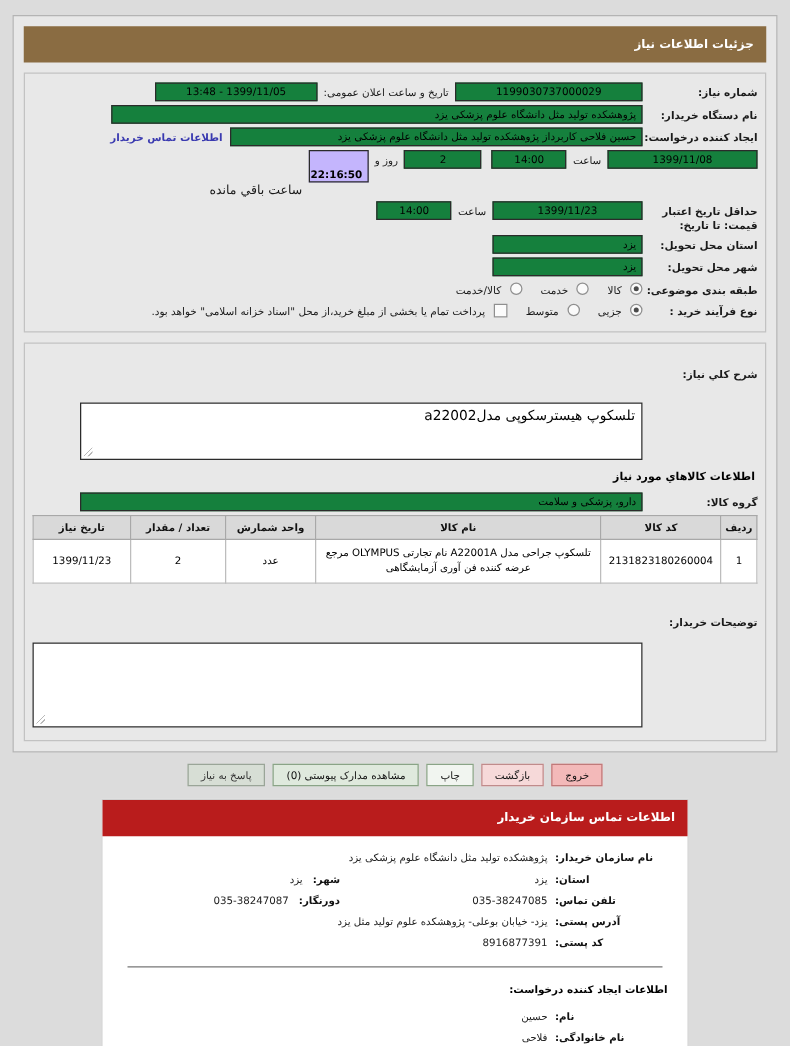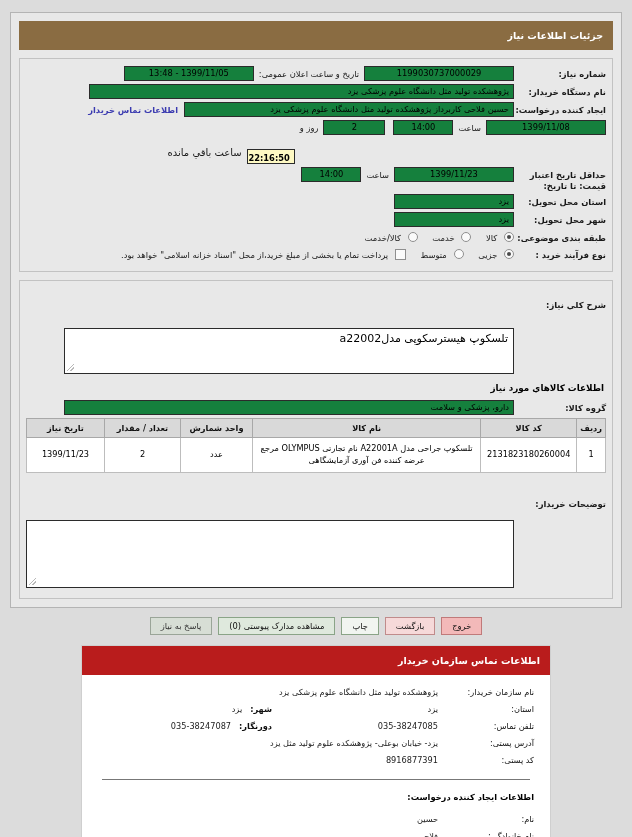--- a/index.html
+++ b/index.html
@@ -96,30 +96,29 @@
   .link {
     color: #3a3ab0;
     font-size: 8.3px;
     padding: 3px 6px 0 6px;
     text-decoration: none;
     white-space: nowrap;
     font-weight: bold;
     cursor: pointer;
   }
   .hl {
-    background: #fef9c3;
+    background: #c4b5fd;
     border: 1px solid #2b2b2b;
     height: 15px;
     line-height: 13px;
     font-size: 8.3px;
-    padding: 2px 4px;
+    padding: 12px 4px;
     text-align: center;
     color: #000;
     font-weight: bold;
-    margin-top: 29px;
   }
   .note { font-size: 10px; padding-top: 3px; white-space: nowrap; margin-top: 24px; }
 
   
   .radio {
     display: inline-block;
     width: 10px; height: 10px;
     border-radius: 50%;
     border: 1px solid #8f8f8f;
     background: #fafafa;
@@ -234,22 +233,22 @@
   .contact .bar { background: #b91c1c; }
   .contact-body { padding: 12px 16px 8px 16px; }
   .crow {
     display: flex;
     font-size: 8.2px;
     margin-bottom: 7px;
     align-items: baseline;
   }
   .ckey {
     width: 90px; flex: 0 0 90px;
-    font-weight: normal;
-    text-align: right;
+    font-weight: bold;
+    text-align: left;
     color: #111;
   }
   .cval { color: #222; padding-right: 6px; white-space: nowrap; }
   .ckey2 { font-weight: bold; color: #111; padding-right: 22px; white-space: nowrap; }
   .cval2 { color: #222; padding-right: 8px; white-space: nowrap; }
   hr.sep { border: 0; border-top: 1px solid #777; margin: 14px 4px 12px 4px; }
   .sub-title { font-size: 8.3px; font-weight: bold; margin-bottom: 12px; text-align: right; }
 </style>
 </head>
 <body>

